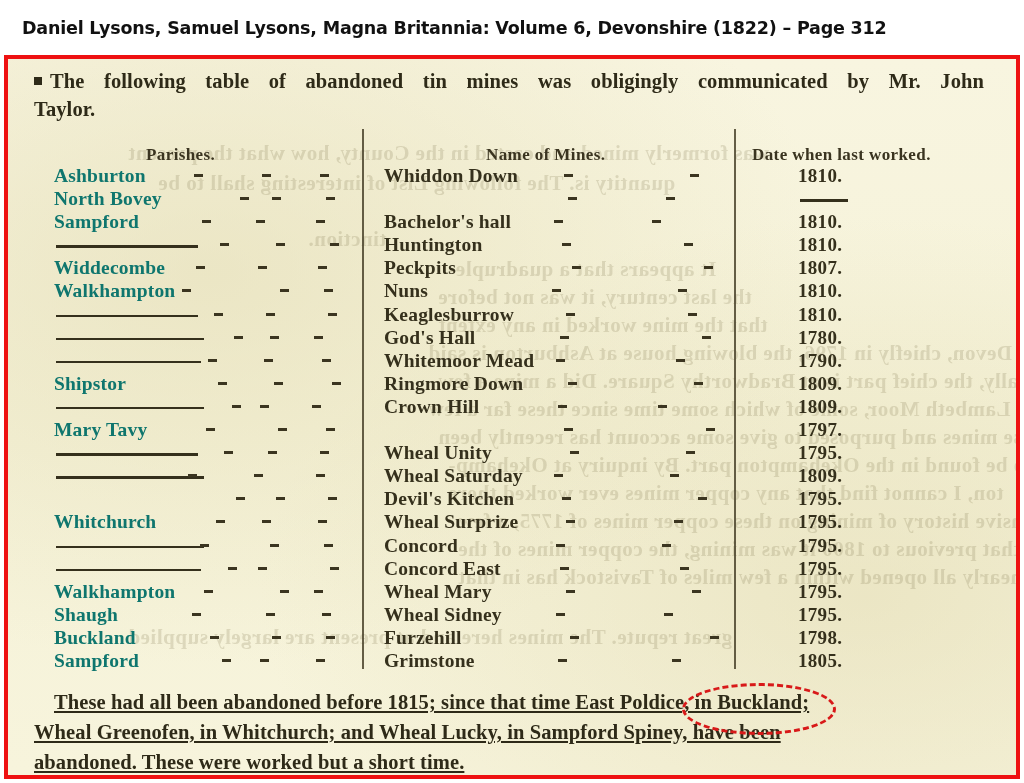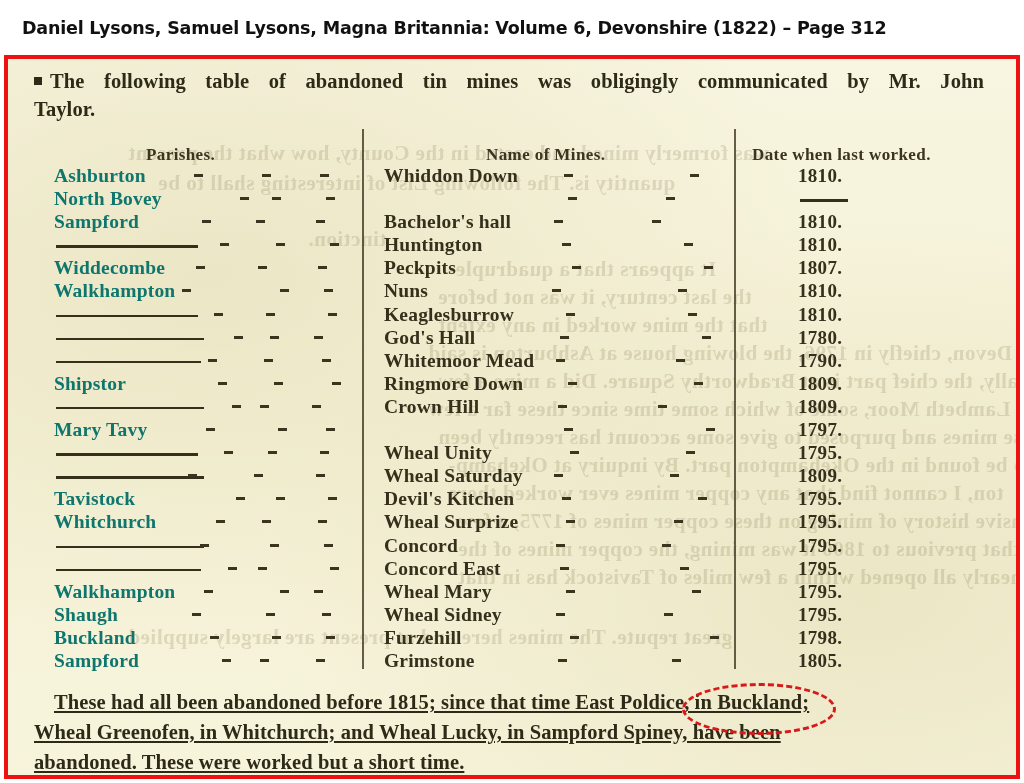--- a/index.html
+++ b/index.html
@@ -394,21 +394,20 @@
           <div class="ditto w2"></div>
           <div class="lead" style="left: 180px;"></div>
           <div class="lead" style="left: 246px;"></div>
           <div class="lead" style="left: 308px;"></div>
           <div class="cell-mine">Wheal Saturday</div>
           <div class="lead" style="left: 546px;"></div>
           <div class="lead" style="left: 662px;"></div>
           <div class="cell-date">1809.</div>
         </div>
         <div class="row">
-          <div class="cell-parish">Tavistock</div>
           <div class="lead" style="left: 228px;"></div>
           <div class="lead" style="left: 268px;"></div>
           <div class="lead" style="left: 320px;"></div>
           <div class="cell-mine">Devil's Kitchen</div>
           <div class="lead" style="left: 554px;"></div>
           <div class="lead" style="left: 690px;"></div>
           <div class="cell-date">1795.</div>
         </div>
         <div class="row">
           <div class="cell-parish">Whitchurch</div>

